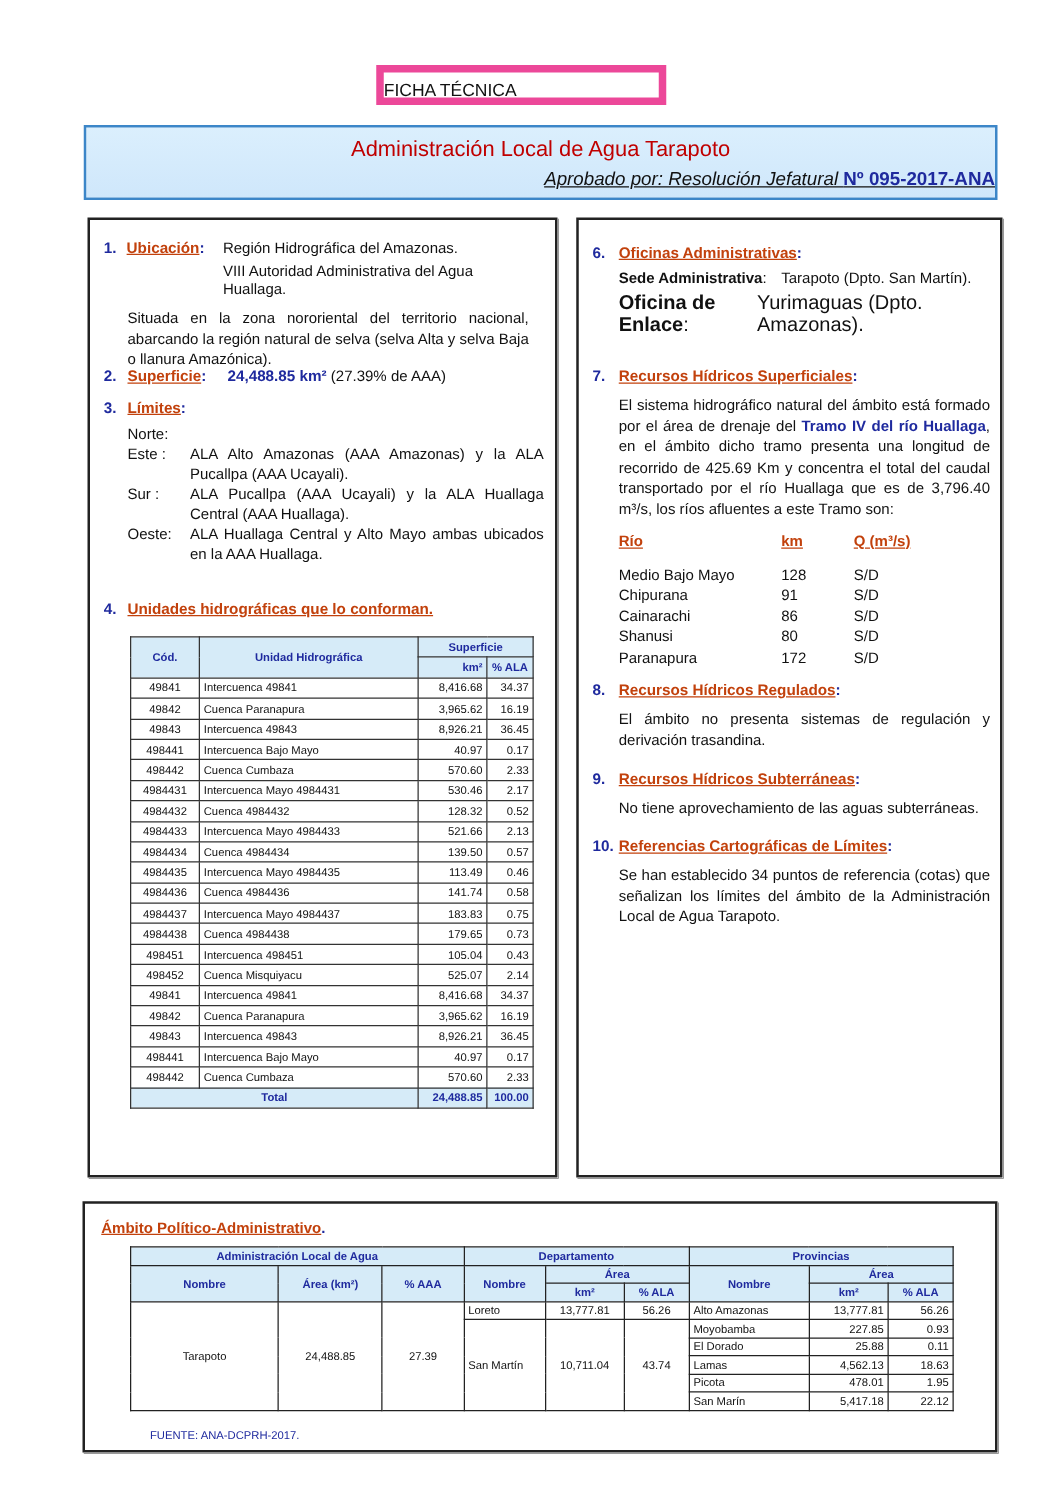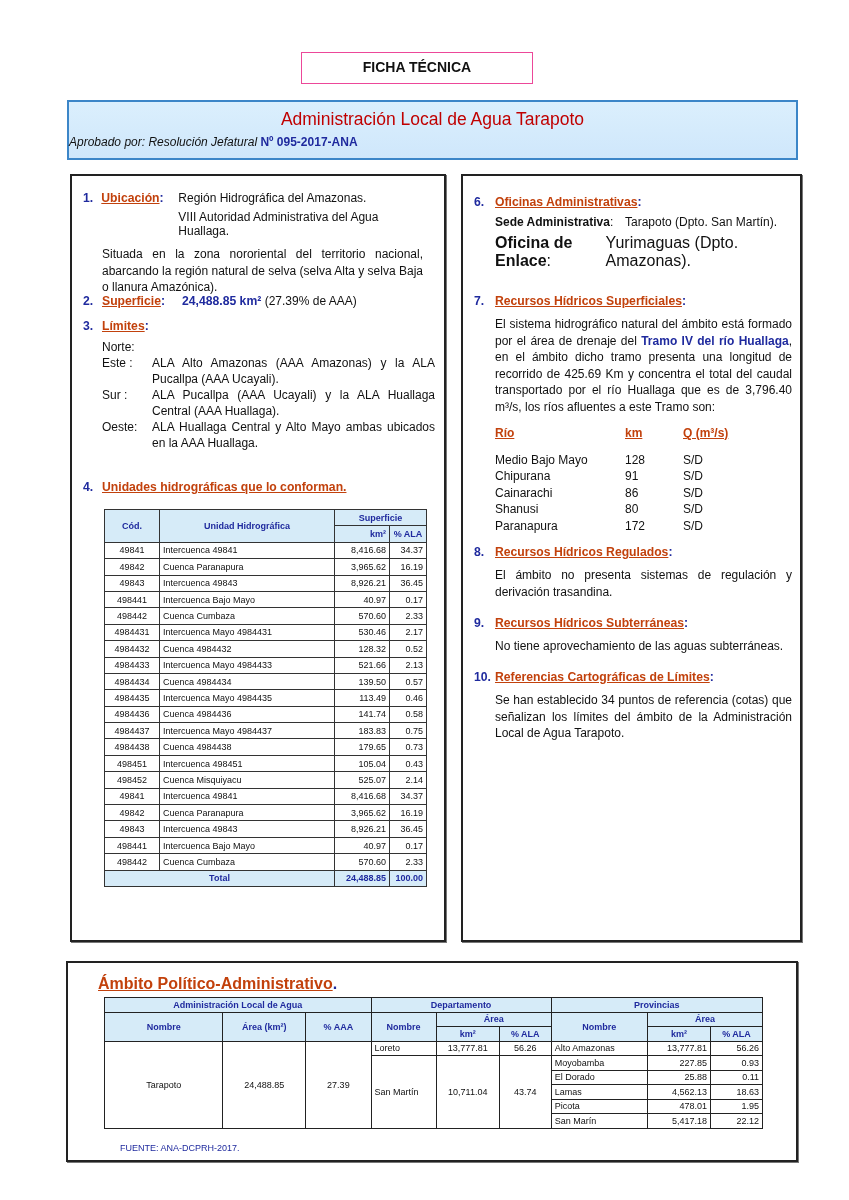--- a/index.html
+++ b/index.html
@@ -1,21 +1,21 @@
 <!DOCTYPE html>
 <html><head>
 <meta charset="utf-8">
 <style>
   html, body { margin: 0; padding: 0; background: #ffffff; }
   body { width: 849px; height: 1200px; position: relative; font-family: "Liberation Sans", sans-serif; color: #111; overflow: hidden; }
   .abs { position: absolute; }
-  #ficha { left: 301px; top: 52px; width: 232px; height: 32px; border: 1px solid #ec4899; box-sizing: border-box; text-align: center; font-weight: bold; font-size: 14px; line-height: 28px; }
+  #ficha { left: 301px; top: 52px; width: 232px; height: 32px; border: 6px solid #ec4899; box-sizing: border-box; font-weight: normal; font-size: 14px; line-height: 28px; }
   #banner { left: 67px; top: 100px; width: 731px; height: 60px; border: 2px solid #3c86c8; box-sizing: border-box; background: linear-gradient(#dbeffd, #cfe7fb); }
   #banner .t { text-align: center; color: #c00000; font-size: 17.5px; margin-top: 7px; }
-  #banner .s { text-align: left; font-style: italic; font-size: 12px; margin-top: 5px; }
+  #banner .s { text-align: right; font-style: italic; font-size: 15px; margin-top: 5px; text-decoration: underline; }
   #banner .s b { color: #1f2a9e; font-style: normal; }
   .panel { border: 2px solid #222; box-sizing: border-box; box-shadow: 1px 1px 0 #777; }
   #left { left: 70px; top: 174px; width: 376px; height: 768px; }
   #right { left: 461px; top: 174px; width: 341px; height: 768px; }
   #bottom { left: 66px; top: 961px; width: 732px; height: 201px; }
   .sec { font-size: 12.2px; position: absolute; }
   .num { color: #1f2a9e; font-weight: bold; }
   .hd { color: #c2410c; font-weight: bold; text-decoration: underline; }
   .txt { font-size: 12px; line-height: 16.5px; text-align: justify; }
   .lim { display: flex; font-size: 12px; line-height: 16px; }
@@ -295,21 +295,21 @@
     <div class="txt" style="margin:8px 0 0 21px;">No tiene aprovechamiento de las aguas subterráneas.</div>
   </div>
 
   <div class="sec" style="left:11px;top:494px;width:318px;">
     <div><span class="num" style="display:inline-block;width:21px;">10.</span><span class="hd">Referencias Cartográficas de Límites</span><span class="num">:</span></div>
     <div class="txt" style="margin:8px 0 0 21px;">Se han establecido 34 puntos de referencia (cotas) que señalizan los límites del ámbito de la Administración Local de Agua Tarapoto.</div>
   </div>
 </div>
 
 <div id="bottom" class="abs panel">
-  <div class="sec" style="left:30px;top:12px;font-size:16px;"><span class="hd">Ámbito Político-Administrativo</span><span class="num">.</span></div>
+  <div class="sec" style="left:13px;top:12px;font-size:12px;"><span class="hd">Ámbito Político-Administrativo</span><span class="num">.</span></div>
   <table id="pa">
     <thead>
       <tr>
         <th colspan="3">Administración Local de Agua</th>
         <th colspan="3">Departamento</th>
         <th colspan="3">Provincias</th>
       </tr>
       <tr>
         <th rowspan="2" style="width:100px;">Nombre</th>
         <th rowspan="2" style="width:68px;">Área (km²)</th>

